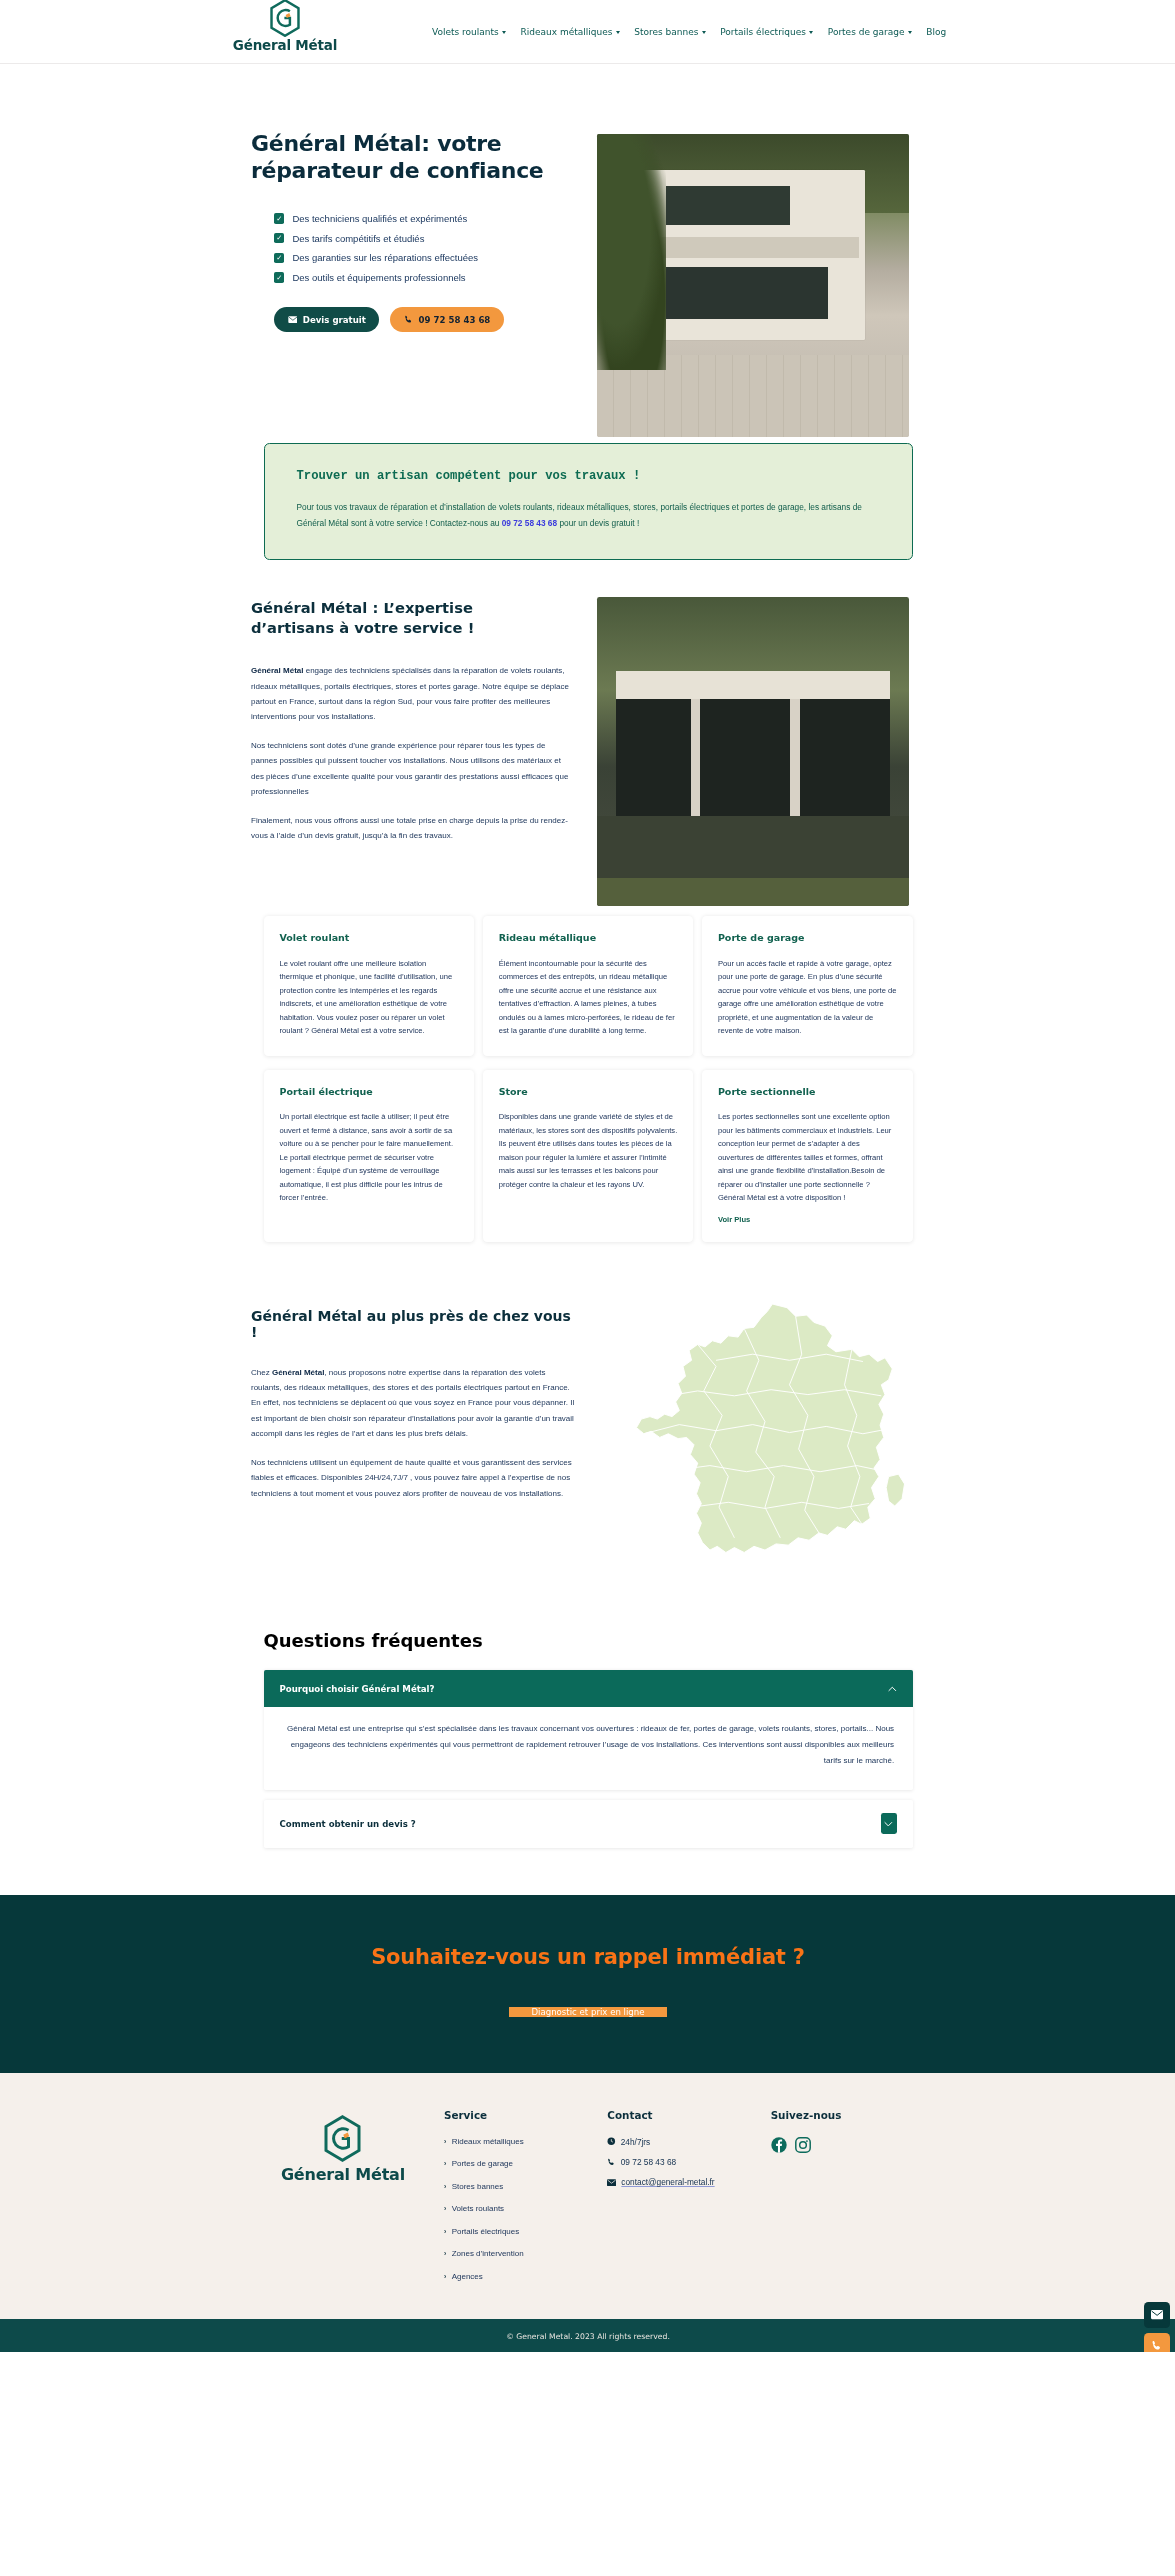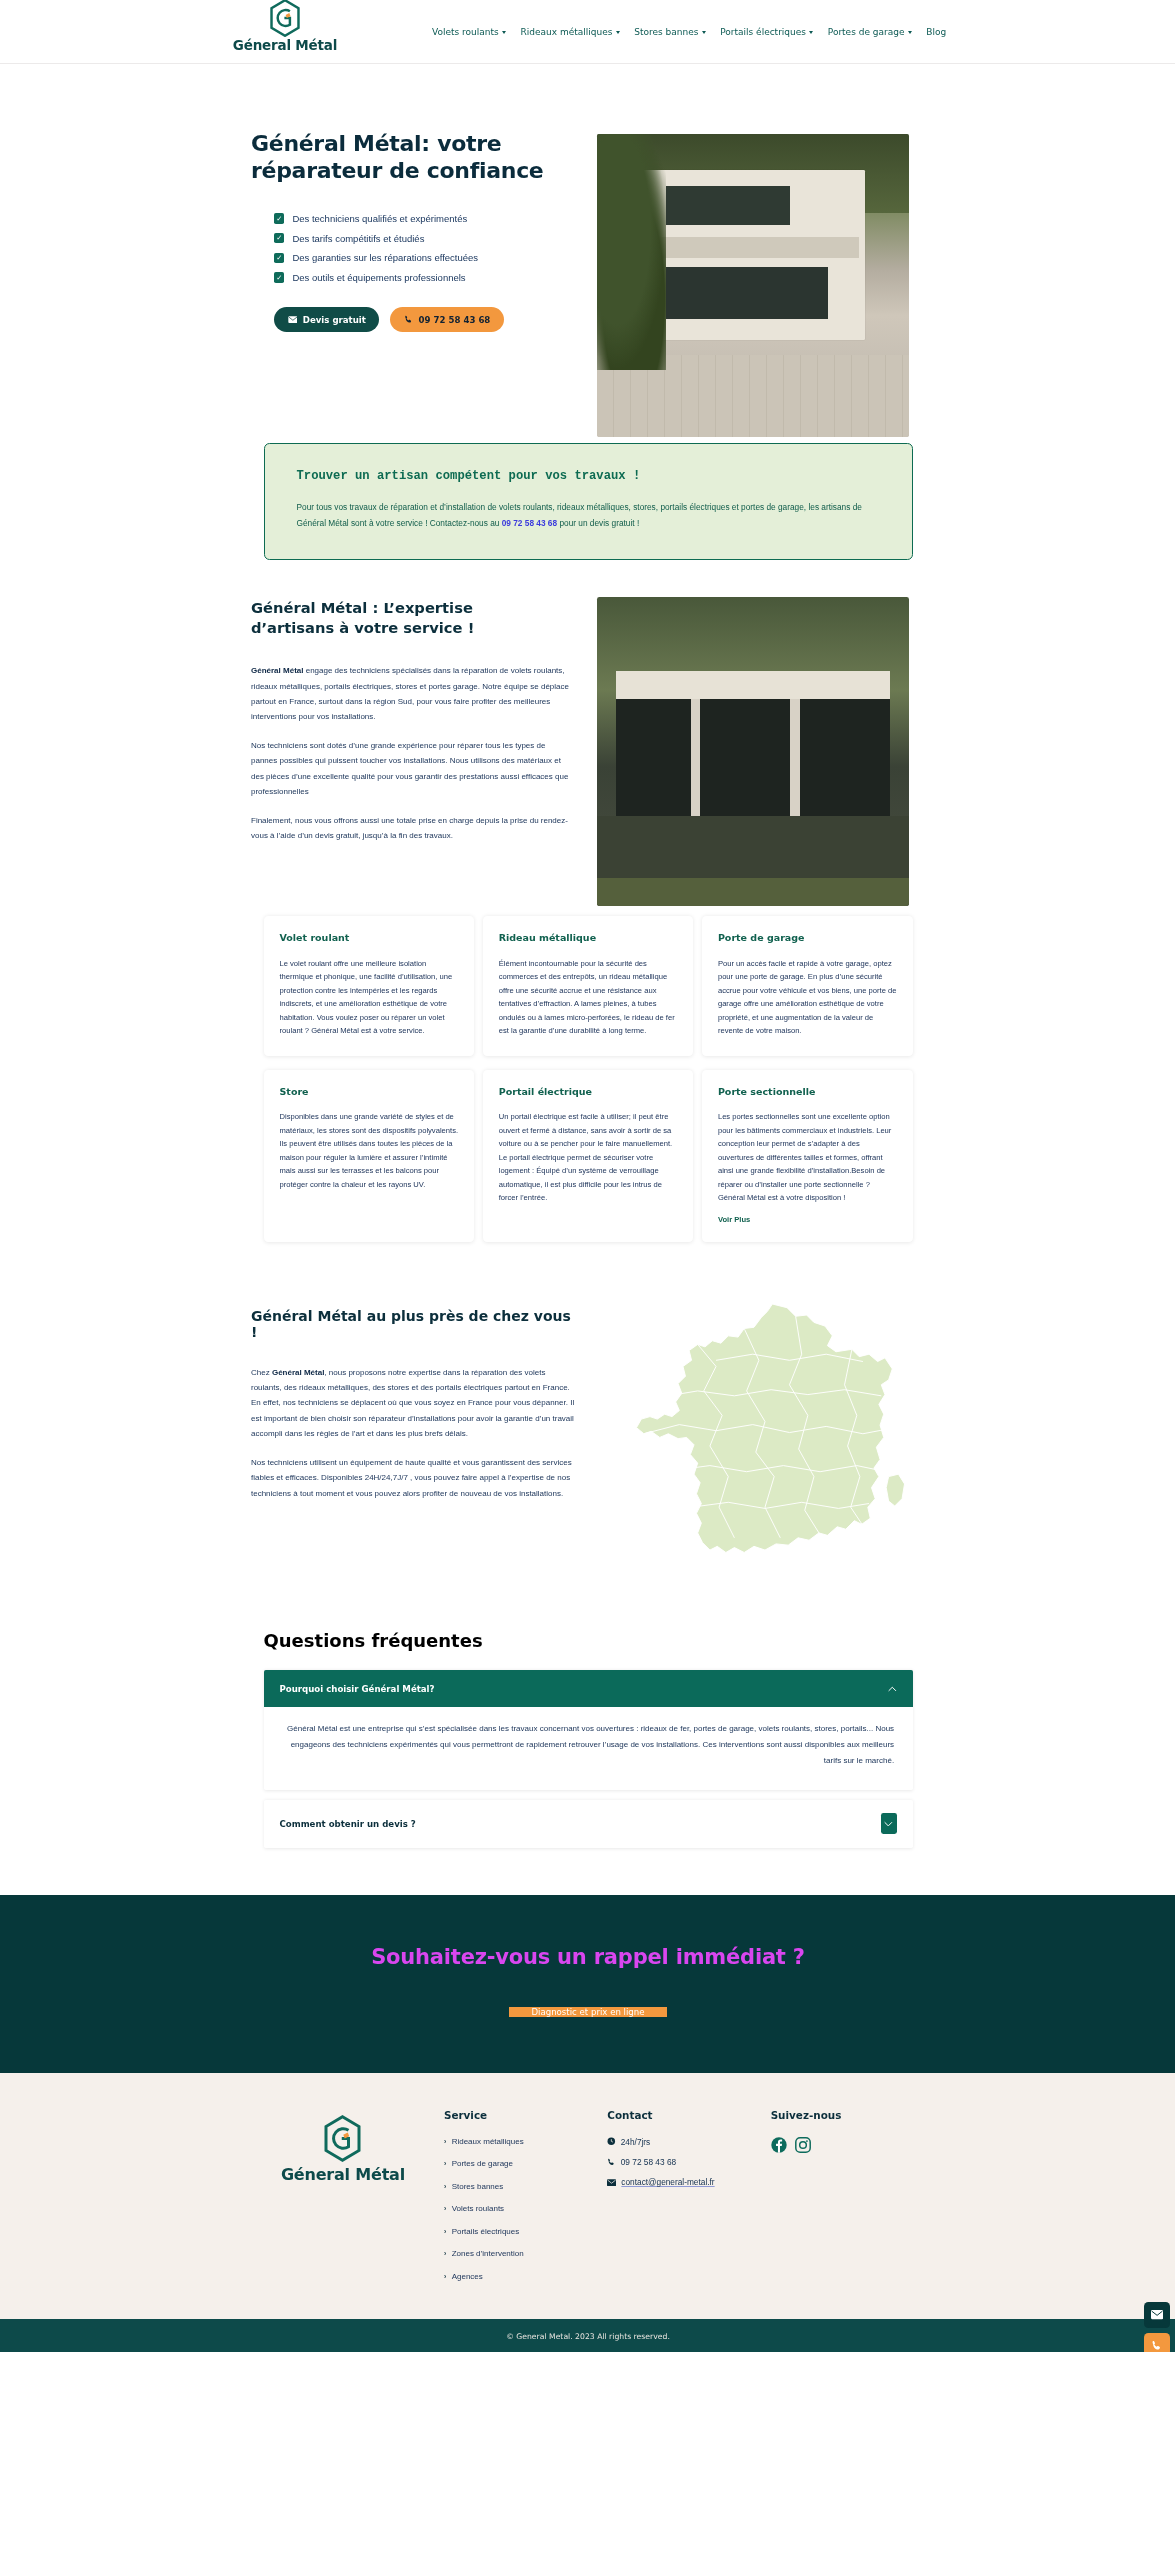--- a/index.html
+++ b/index.html
@@ -154,21 +154,21 @@
   .faq-toggle{
     width:16px;height:21px;border-radius:2.4px;background:var(--green-head);color:#fff;
     display:flex;align-items:center;justify-content:center;font-size:8px;flex:none;
   }
   .faq-head.open .faq-toggle{background:transparent;width:auto;height:auto;}
   .faq-body{padding:13.5px 18.4px 21px 18.4px;font-size:8px;line-height:2.0;color:#1a3358;}
 
   
   .cta{background:var(--teal-deep);padding:50px 0 56px 0;text-align:center;}
   .cta h2{
-    font-family:"DejaVu Sans", sans-serif;font-size:21px;font-weight:bold;color:#d946ef;margin:0 0 37px 0;letter-spacing:-0.2px;
+    font-family:"DejaVu Sans", sans-serif;font-size:21px;font-weight:bold;color:#f97316;margin:0 0 37px 0;letter-spacing:-0.2px;
   }
   .cta-btn{
     background:var(--orange);border:none;color:#fff;font-size:8.6px;padding:0 22px;cursor:pointer;
     font-family:"DejaVu Sans", sans-serif;
   }
 
   
   .footer{background:var(--cream);padding:36px 0 24.5px 0;position:relative;}
   .footer-inner{width:692px;margin:0 auto;display:flex;}
   .f-brand{width:220px;display:flex;flex-direction:column;align-items:center;padding-top:6.1px;}
@@ -327,26 +327,26 @@
         <h3>Rideau métallique</h3>
         <p>Élément incontournable pour la sécurité des commerces et des entrepôts, un rideau métallique offre une sécurité accrue et une résistance aux tentatives d’effraction. A lames pleines, à tubes ondulés ou à lames micro-perforées, le rideau de fer est la garantie d’une durabilité à long terme.</p>
       </div>
       <div class="card">
         <h3>Porte de garage</h3>
         <p>Pour un accès facile et rapide à votre garage, optez pour une porte de garage. En plus d’une sécurité accrue pour votre véhicule et vos biens, une porte de garage offre une amélioration esthétique de votre propriété, et une augmentation de la valeur de revente de votre maison.</p>
       </div>
     </div>
     <div class="cards-row">
       <div class="card">
+        <h3>Portail électrique</h3>
+        <p>Un portail électrique est facile à utiliser; il peut être ouvert et fermé à distance, sans avoir à sortir de sa voiture ou à se pencher pour le faire manuellement. Le portail électrique permet de sécuriser votre logement : Équipé d’un système de verrouillage automatique,  il est plus difficile pour les intrus de forcer l’entrée.</p>
+      </div>
+      <div class="card">
         <h3>Store</h3>
         <p>Disponibles dans une grande variété de styles et de matériaux, les stores sont des dispositifs polyvalents. Ils peuvent être utilisés dans toutes les pièces de la maison pour réguler la lumière et assurer l’intimité mais aussi sur les terrasses et les balcons pour protéger contre la chaleur et les rayons UV.</p>
-      </div>
-      <div class="card">
-        <h3>Portail électrique</h3>
-        <p>Un portail électrique est facile à utiliser; il peut être ouvert et fermé à distance, sans avoir à sortir de sa voiture ou à se pencher pour le faire manuellement. Le portail électrique permet de sécuriser votre logement : Équipé d’un système de verrouillage automatique,  il est plus difficile pour les intrus de forcer l’entrée.</p>
       </div>
       <div class="card">
         <h3>Porte sectionnelle</h3>
         <p>Les portes sectionnelles sont une excellente option pour les bâtiments commerciaux et industriels. Leur conception leur permet de s’adapter à des ouvertures de différentes tailles et formes, offrant ainsi une grande flexibilité d’installation.Besoin de réparer ou d’installer une porte sectionnelle ? Général Métal est à votre disposition !</p>
         <span class="voir">Voir Plus</span>
       </div>
     </div>
   </section>
 
   <section class="map-section">

